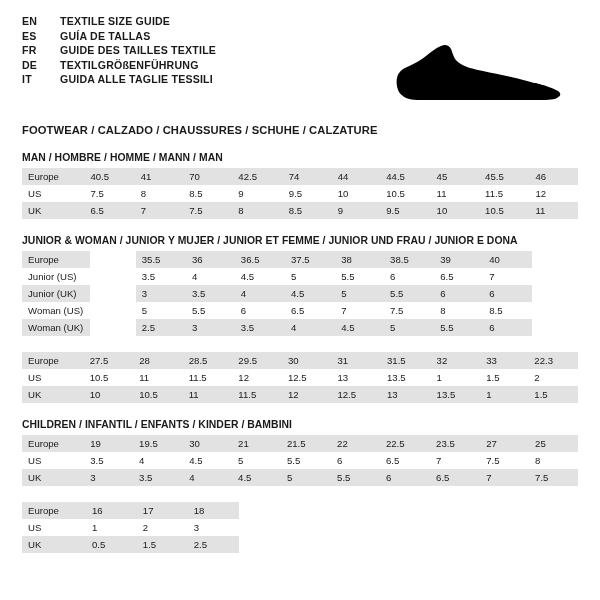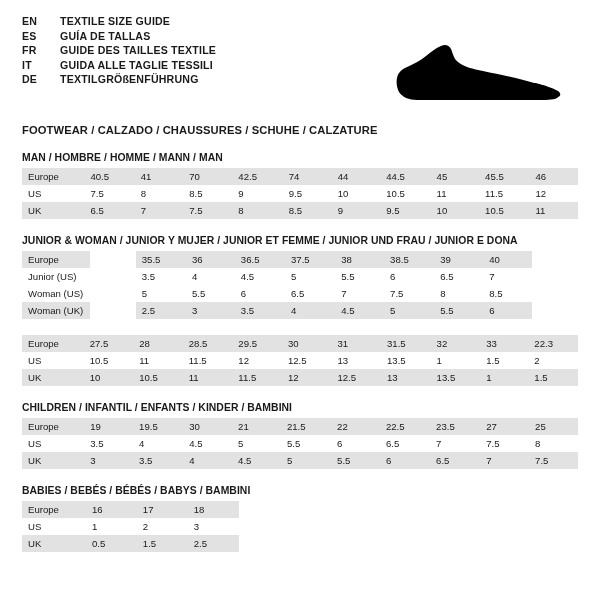--- a/index.html
+++ b/index.html
@@ -110,26 +110,26 @@
         </tr>
         <tr>
           <td class="lang-code">ES</td>
           <td class="lang-title">GUÍA DE TALLAS</td>
         </tr>
         <tr>
           <td class="lang-code">FR</td>
           <td class="lang-title">GUIDE DES TAILLES TEXTILE</td>
         </tr>
         <tr>
+          <td class="lang-code">DE</td>
+          <td class="lang-title">TEXTILGRÖßENFÜHRUNG</td>
+        </tr>
+        <tr>
           <td class="lang-code">IT</td>
           <td class="lang-title">GUIDA ALLE TAGLIE TESSILI</td>
-        </tr>
-        <tr>
-          <td class="lang-code">DE</td>
-          <td class="lang-title">TEXTILGRÖßENFÜHRUNG</td>
         </tr>
       </tbody>
     </table>
 
     <div class="shoe-wrap">
       <svg width="180" height="70" viewBox="0 0 180 70" aria-hidden="true">
         <path fill="#000000" d="M12,56 C10,52 9,47 10,42 C11,37 14,34 18,32 C26,28 33,25 39,20
           C44,16 49,12 54,10 C58,8 62,9 64,13 C66,18 67,23 71,26 C77,31 86,33 96,35
           C110,38 126,41 140,45 C152,48 162,51 168,55 C172,57 173,60 170,62
           C166,64 158,64 150,64 L30,64 C22,64 15,61 12,56 Z"></path>
@@ -211,20 +211,33 @@
               <td class="cell" style="width: 52px;">3.5</td>
               <td class="cell" style="width: 52px;">4</td>
               <td class="cell" style="width: 52px;">4.5</td>
               <td class="cell" style="width: 52px;">5</td>
               <td class="cell" style="width: 52px;">5.5</td>
               <td class="cell" style="width: 52px;">6</td>
               <td class="cell" style="width: 52px;">6.5</td>
               <td class="cell" style="width: 52px;">7</td>
               <td class="cell" style="width: 52px; background: rgb(255, 255, 255);"></td>
             </tr>
+            <tr class="shaded">
+              <td class="lbl">Junior (UK)</td>
+              <td class="cell" style="width: 52px; background: rgb(255, 255, 255);"></td>
+              <td class="cell" style="width: 52px;">3</td>
+              <td class="cell" style="width: 52px;">3.5</td>
+              <td class="cell" style="width: 52px;">4</td>
+              <td class="cell" style="width: 52px;">4.5</td>
+              <td class="cell" style="width: 52px;">5</td>
+              <td class="cell" style="width: 52px;">5.5</td>
+              <td class="cell" style="width: 52px;">6</td>
+              <td class="cell" style="width: 52px;">6</td>
+              <td class="cell" style="width: 52px; background: rgb(255, 255, 255);"></td>
+            </tr>
             <tr class="plain">
               <td class="lbl">Woman (US)</td>
               <td class="cell" style="width: 52px; background: rgb(255, 255, 255);"></td>
               <td class="cell" style="width: 52px;">5</td>
               <td class="cell" style="width: 52px;">5.5</td>
               <td class="cell" style="width: 52px;">6</td>
               <td class="cell" style="width: 52px;">6.5</td>
               <td class="cell" style="width: 52px;">7</td>
               <td class="cell" style="width: 52px;">7.5</td>
               <td class="cell" style="width: 52px;">8</td>
@@ -332,21 +345,20 @@
               <td class="cell" style="width: 52px;">5.5</td>
               <td class="cell" style="width: 52px;">6</td>
               <td class="cell" style="width: 52px;">6.5</td>
               <td class="cell" style="width: 52px;">7</td>
               <td class="cell" style="width: 52px;">7.5</td>
             </tr>
           </tbody>
         </table>
       </div>
       <div class="section">
-        <div class="section-title">BABIES / BEBÉS / BÉBÉS / BABYS / BAMBINI</div>
         <table class="size">
           <tbody>
             <tr class="shaded">
               <td class="lbl">Europe</td>
               <td class="cell" style="width: 52px;">16</td>
               <td class="cell" style="width: 52px;">17</td>
               <td class="cell" style="width: 52px;">18</td>
               <td class="cell" style="width: 52px; background: rgb(255, 255, 255);"></td>
               <td class="cell" style="width: 52px; background: rgb(255, 255, 255);"></td>
               <td class="cell" style="width: 52px; background: rgb(255, 255, 255);"></td>

